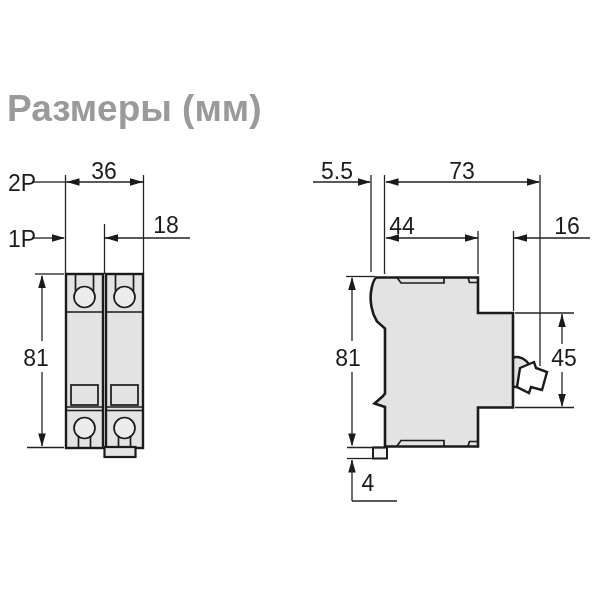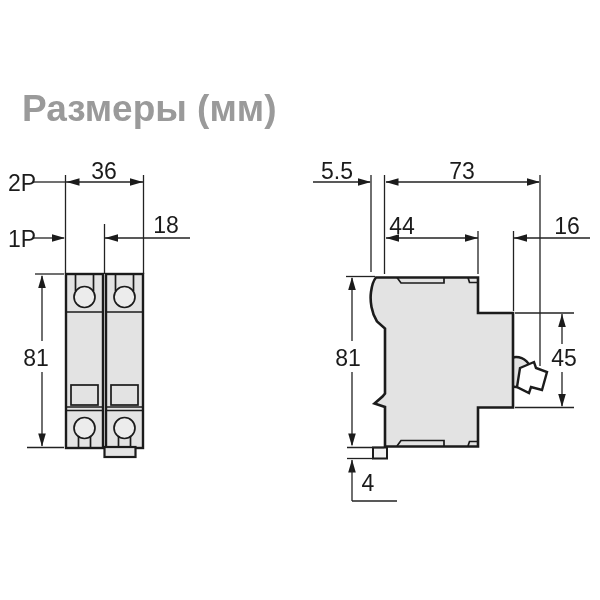--- a/index.html
+++ b/index.html
@@ -6,21 +6,21 @@
   body{
     width:600px;height:600px;
     background:#ffffff;
     font-family:"Liberation Sans",sans-serif;
     position:relative;
     overflow:hidden;
   }
   .stage{position:absolute;left:0;top:0;width:600px;height:600px;}
   .page-title{
     position:absolute;
-    left:22px;top:88px;
+    left:7px;top:88px;
     font-size:37px;
     font-weight:bold;
     color:#9a9a9a;
     letter-spacing:0px;
     white-space:nowrap;
   }
   svg{position:absolute;left:0;top:0;}
   svg text{
     font-family:"Liberation Sans",sans-serif;
     font-size:23px;

